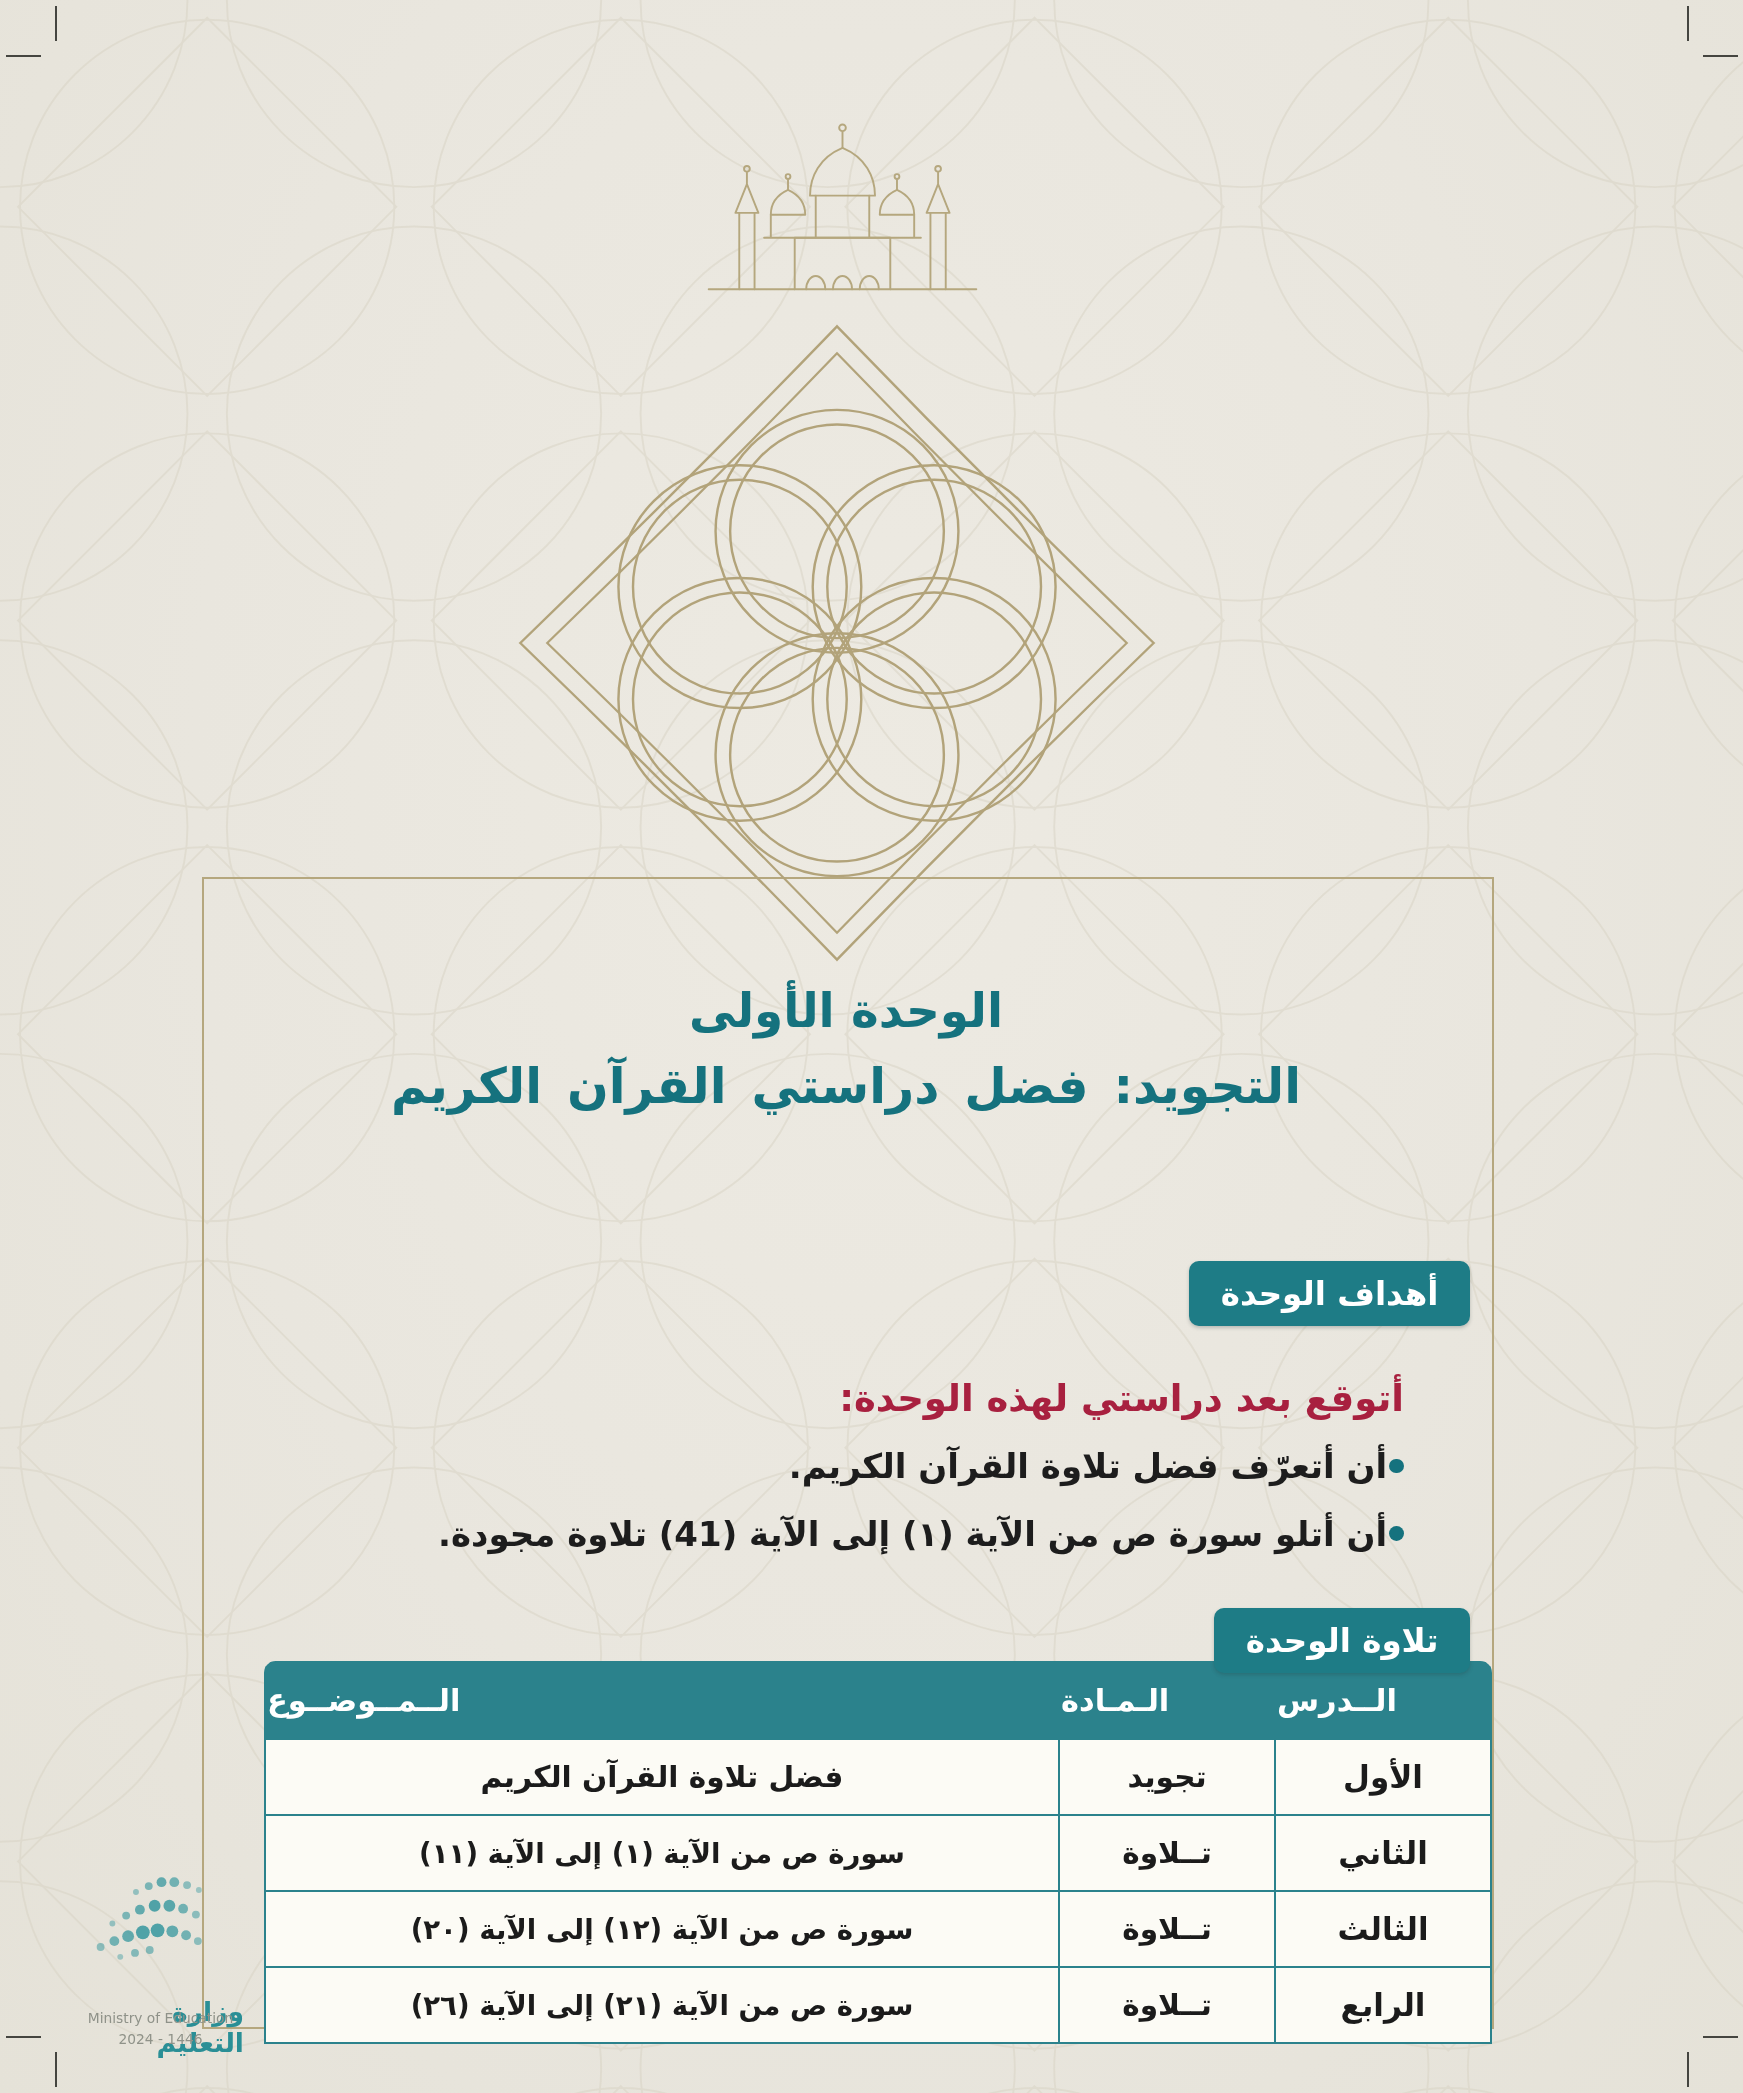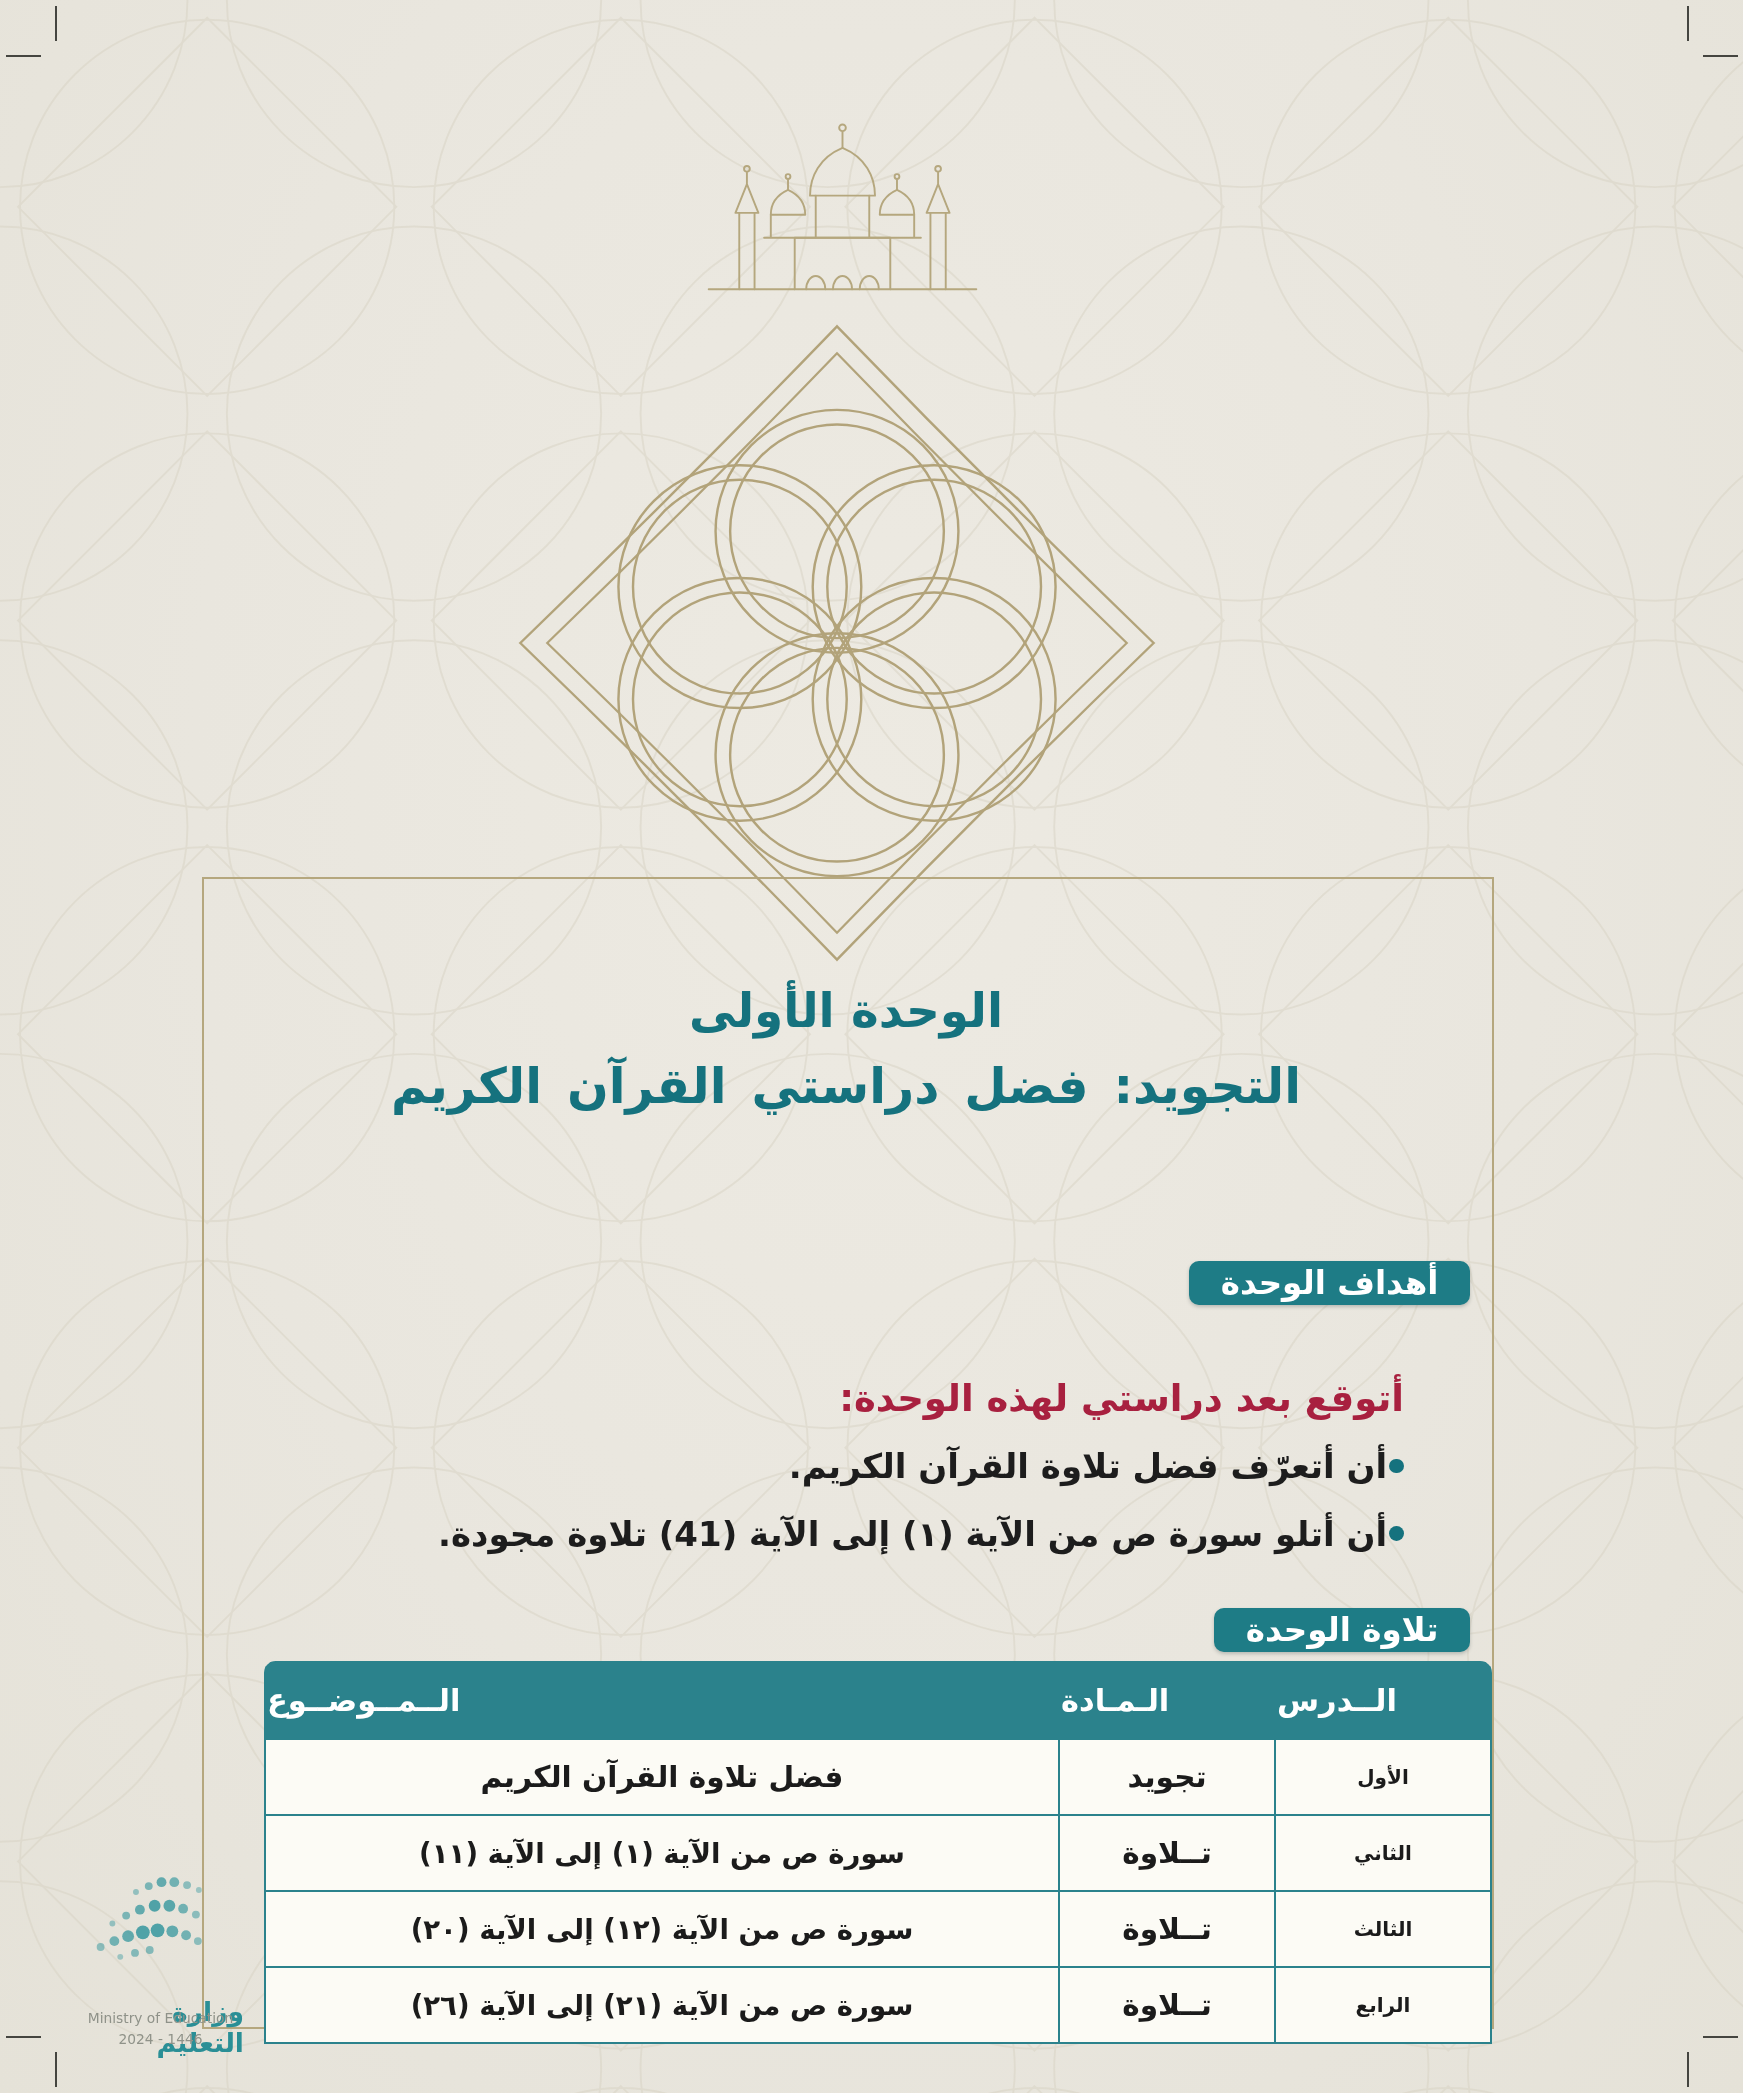--- a/index.html
+++ b/index.html
@@ -24,21 +24,21 @@
     position:absolute;left:202px;top:877px;width:1288px;height:1148px;
     border:2px solid #b5a77e;background:transparent;
   }
   .title-1{position:absolute;left:202px;top:983px;width:1288px;text-align:center;
     font-size:47px;font-weight:bold;color:#15727e;letter-spacing:1px;}
   .title-2{position:absolute;left:202px;top:1058px;width:1288px;text-align:center;
     font-size:49px;font-weight:bold;color:#15727e;word-spacing:7.9px;}
   .title-3{position:absolute;left:202px;top:1153px;width:1288px;text-align:center;
     font-size:37px;font-weight:bold;color:#15727e;word-spacing:3.9px;}
   .badge{
-    position:absolute;height:44px;display:flex;align-items:center;justify-content:center;
+    position:absolute;height:65px;display:flex;align-items:center;justify-content:center;
     background:#1e7c86;color:#ffffff;font-weight:bold;font-size:32.5px;
     padding:0 31.5px;border-radius:9.9px;box-shadow:0 2px 3.9px rgba(40,60,60,.25);
     z-index:6;white-space:nowrap;
   }
   .badge-objectives{top:1261px;right:274px;}
   .badge-lessons{top:1608px;right:274px;}
   .objectives-intro{
     position:absolute;right:340px;top:1377px;margin:0;
     font-size:37px;font-weight:bold;color:#a8203f;white-space:nowrap;
   }
@@ -53,21 +53,21 @@
   }
   table.lessons{width:100%;border-collapse:collapse;direction:rtl;}
   table.lessons th{
     background:#2b828c;color:#ffffff;font-weight:bold;font-size:30.5px;
     height:73px;border:2px solid #2b828c;text-align:left;
   }
   table.lessons td{
     background:#fcfbf5;border:2px solid #2b828c;height:72px;
     text-align:center;vertical-align:middle;color:#1b1b1b;font-weight:bold;
   }
-  td.c-lesson{width:212px;font-size:20px;}
+  td.c-lesson{width:212px;font-size:31px;}
   td.c-subject{width:212px;font-size:29.6px;}
   td.c-topic{font-size:27.6px;}
   tr.first td.c-topic{font-size:29.6px;}
   
   .logo-dots{position:absolute;left:79px;top:1870px;opacity:.9;}
   .ministry-ar{position:absolute;left:77px;top:1972px;width:167px;text-align:right;
     font-size:26.6px;font-weight:bold;color:#2a8f96;direction:rtl;margin-top:24px;}
   .ministry-en{position:absolute;left:77px;top:2010px;width:167px;text-align:center;
     font-size:13.8px;color:#8f9289;direction:ltr;}
   .edition{position:absolute;left:77px;top:2031px;width:167px;text-align:center;

